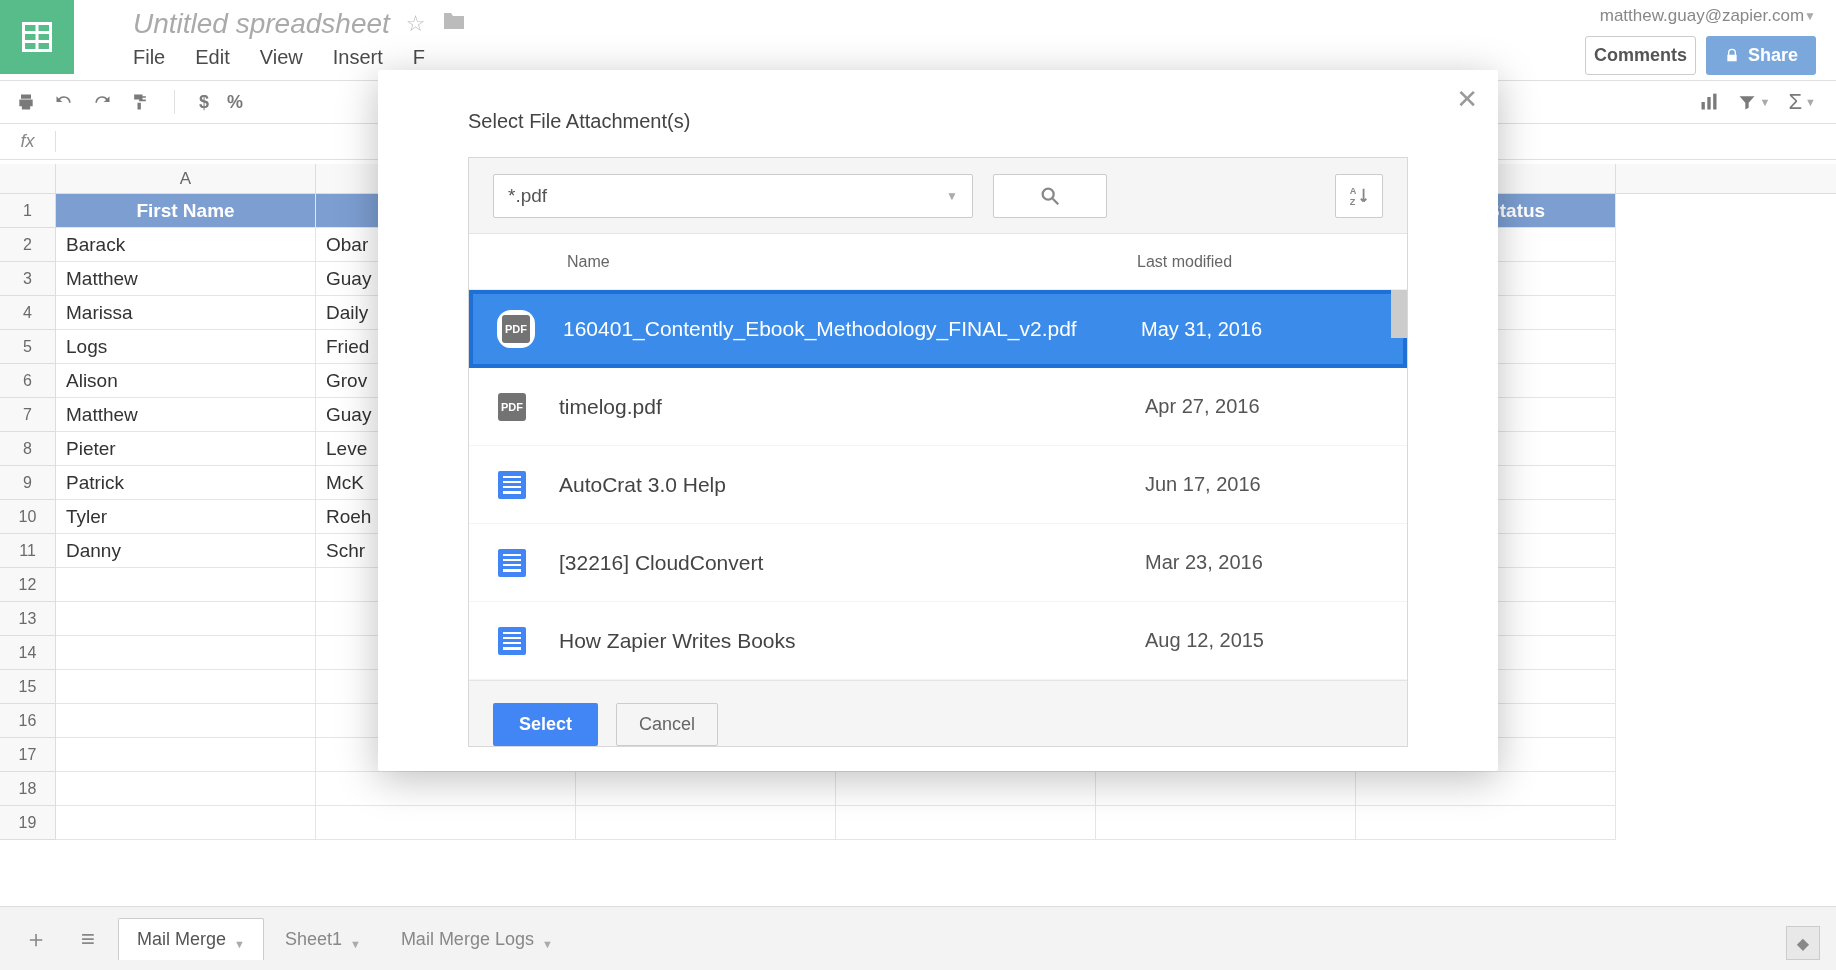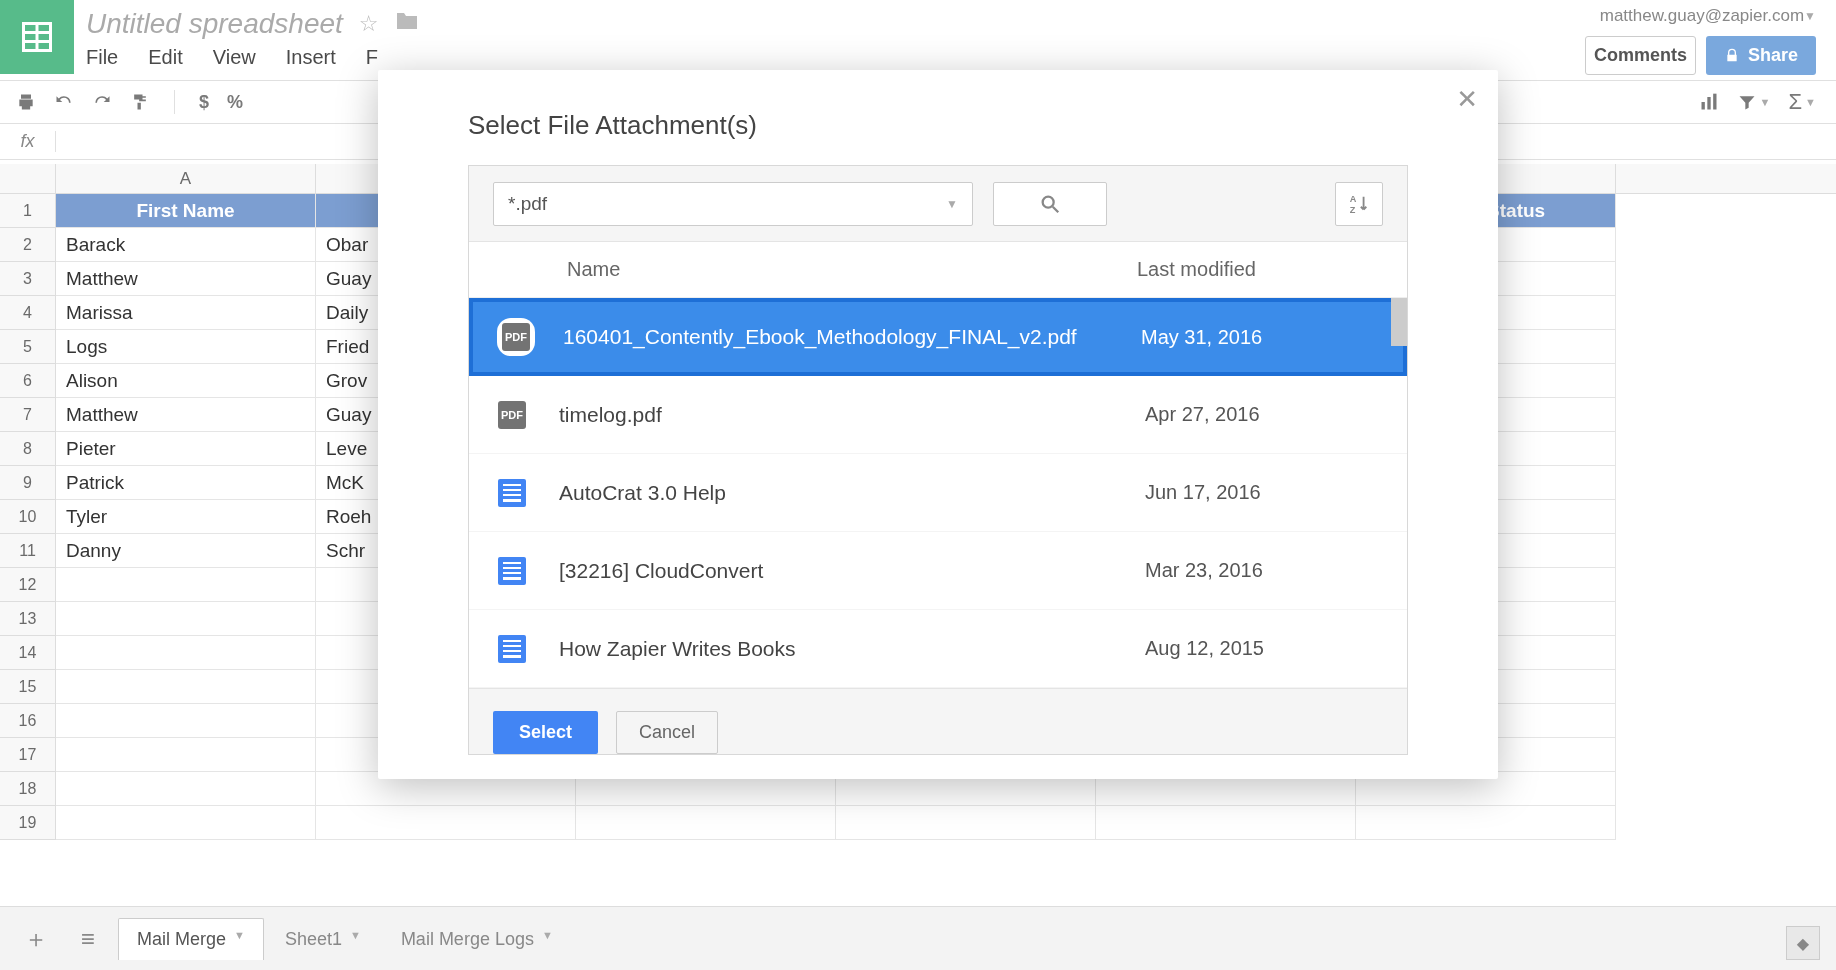--- a/index.html
+++ b/index.html
@@ -1,20 +1,20 @@
 <!DOCTYPE html>
 <html><head>
 <meta charset="utf-8">
 <style>
   * { box-sizing: border-box; }
   html, body { margin:0; padding:0; font-family: Arial, Helvetica, sans-serif; background:#fff; color:#333; }
   body { width:1836px; height:970px; position:relative; overflow:hidden; }
 
   
-  .app-top { height:80px; display:flex; align-items:flex-start; }
+  .app-top { height:80px; display:flex; align-items:flex-start;gap:47px; }
   .logo-sq { width:74px; height:74px; background:#57bb8a; display:flex; align-items:center; justify-content:center; margin-right:12px;}
   .logo-sq svg { width:36px; height:36px; fill:#fff; }
   .title-area { flex:1; padding-top:8px; }
   .doc-title-line { display:flex; align-items:center; gap:16px; }
   .doc-title { font-size:28px; font-style:italic; color:#aaa; font-weight:400;}
   .star-icon, .folder-icon { color:#bbb; font-size:22px; }
   .menus { display:flex; gap:30px; margin-top:6px;}
   .menus span { font-size:20px; color:#4a4a4a; cursor:pointer;}
   .top-right { position:absolute; right:20px; top:6px; text-align:right; font-size:17px; color:#888;}
   .top-right .user { display:flex; align-items:center; justify-content:flex-end; }
@@ -42,37 +42,37 @@
   .colh { width:260px; text-align:center; font-size:17px; color:#6a6a6a; border-right:1px solid #ddd; line-height:30px;}
   .rows {}
   .row { display:flex; height:34px;}
   .rowh { width:56px; text-align:center; font-size:16px; color:#6a6a6a; background:#f8f8f8; border-right:1px solid #ddd; border-bottom:1px solid #ddd; line-height:34px;}
   .cell { width:260px; border-right:1px solid #e5e5e5; border-bottom:1px solid #e5e5e5; padding:0 10px; font-size:19px; line-height:34px; overflow:hidden; white-space:nowrap;}
   .hdr-cell { background:#7c9ed1; color:#fff; font-weight:bold; text-align:center;}
 
   
   .sheet-tabs { position:absolute; bottom:0; left:0; right:0; height:64px; border-top:1px solid #ddd; background:#f3f3f3; display:flex; align-items:center; padding:0 14px; gap:8px;}
   .sheet-tabs .plus, .sheet-tabs .all { width:44px; height:44px; display:flex; align-items:center; justify-content:center; color:#888; font-size:24px; cursor:pointer;}
-  .tab { background:#fff; border:1px solid #ccc; border-bottom:none; padding:10px 18px; font-size:18px; color:#555; display:flex; align-items:flex-start; gap:8px; cursor:pointer; border-radius:2px 2px 0 0;}
+  .tab { background:#fff; border:1px solid #ccc; border-bottom:none; padding:10px 18px; font-size:18px; color:#555; display:flex; align-items:flex-end; gap:8px; cursor:pointer; border-radius:2px 2px 0 0;}
   .tab.inactive { background:transparent; border-color:transparent; color:#888;}
   .tab .tri { font-size:11px; color:#aaa;}
   .explore-cube { position:absolute; right:16px; bottom:10px; width:34px; height:34px; background:#e8e8e8; border:1px solid #ccc; display:flex; align-items:center; justify-content:center; color:#888; cursor:pointer;}
 
   
   .modal-backdrop { position:absolute; inset:0; pointer-events:none;}
   .modal { position:absolute; left:378px; top:70px; width:1120px; background:#fff; box-shadow:0 8px 40px rgba(0,0,0,0.25); border-radius:2px; pointer-events:auto; padding-bottom:24px;}
   .modal-close { position:absolute; right:20px; top:14px; font-size:26px; color:#999; cursor:pointer;}
-  .modal-title { font-size:26px; color:#444; padding:40px 40px 24px 90px;}
+  .modal-title { font-size:20px; color:#444; padding:40px 40px 24px 90px;}
   .picker { margin:0 90px; border:1px solid #d8d8d8; background:#f5f5f5; }
   .picker-toolbar { height:76px; display:flex; align-items:center; padding:0 24px; gap:20px; border-bottom:1px solid #e4e4e4;}
   .filter-dd { flex:0 0 480px; height:44px; background:#fff; border:1px solid #ccc; border-radius:2px; display:flex; align-items:center; padding:0 14px; font-size:19px; color:#555; cursor:pointer; justify-content:space-between;}
   .filter-dd .tri { font-size:12px; color:#aaa;}
   .icon-btn { width:114px; height:44px; background:#fff; border:1px solid #ccc; border-radius:2px; display:flex; align-items:center; justify-content:center; cursor:pointer; color:#888;}
   .icon-btn.sort { width:48px; margin-left:auto;}
-  .picker-headers { height:56px; display:flex; align-items:center; padding:0 30px; font-size:20px; color:#666; background:#fff; border-bottom:1px solid #eee;}
+  .picker-headers { height:56px; display:flex; align-items:center; padding:0 30px; font-size:16px; color:#666; background:#fff; border-bottom:1px solid #eee;}
   .picker-headers .hname { flex:1;}
   .picker-headers .hmod { width:240px;}
   .file-list { background:#fff; max-height:390px; overflow:hidden; position:relative;}
   .file-row { display:flex; align-items:center; height:78px; padding:0 22px; cursor:pointer; border-bottom:1px solid #f4f4f4;}
   .file-row .ficon { width:42px; display:flex; align-items:center; justify-content:center; margin-right:26px;}
   .file-row .fname { flex:1; font-size:21px; color:#444;}
   .file-row .fmod { width:240px; font-size:20px; color:#555;}
   .file-row.selected { background:#3b8cea; color:#fff; border:4px solid #1e6fd6; height:78px; box-sizing:border-box;}
   .file-row.selected .fname, .file-row.selected .fmod { color:#fff;}
   .file-row.selected .ficon .pdf-box { background:#fff; border-radius:14px; width:38px; height:38px; display:flex; align-items:center; justify-content:center;}

